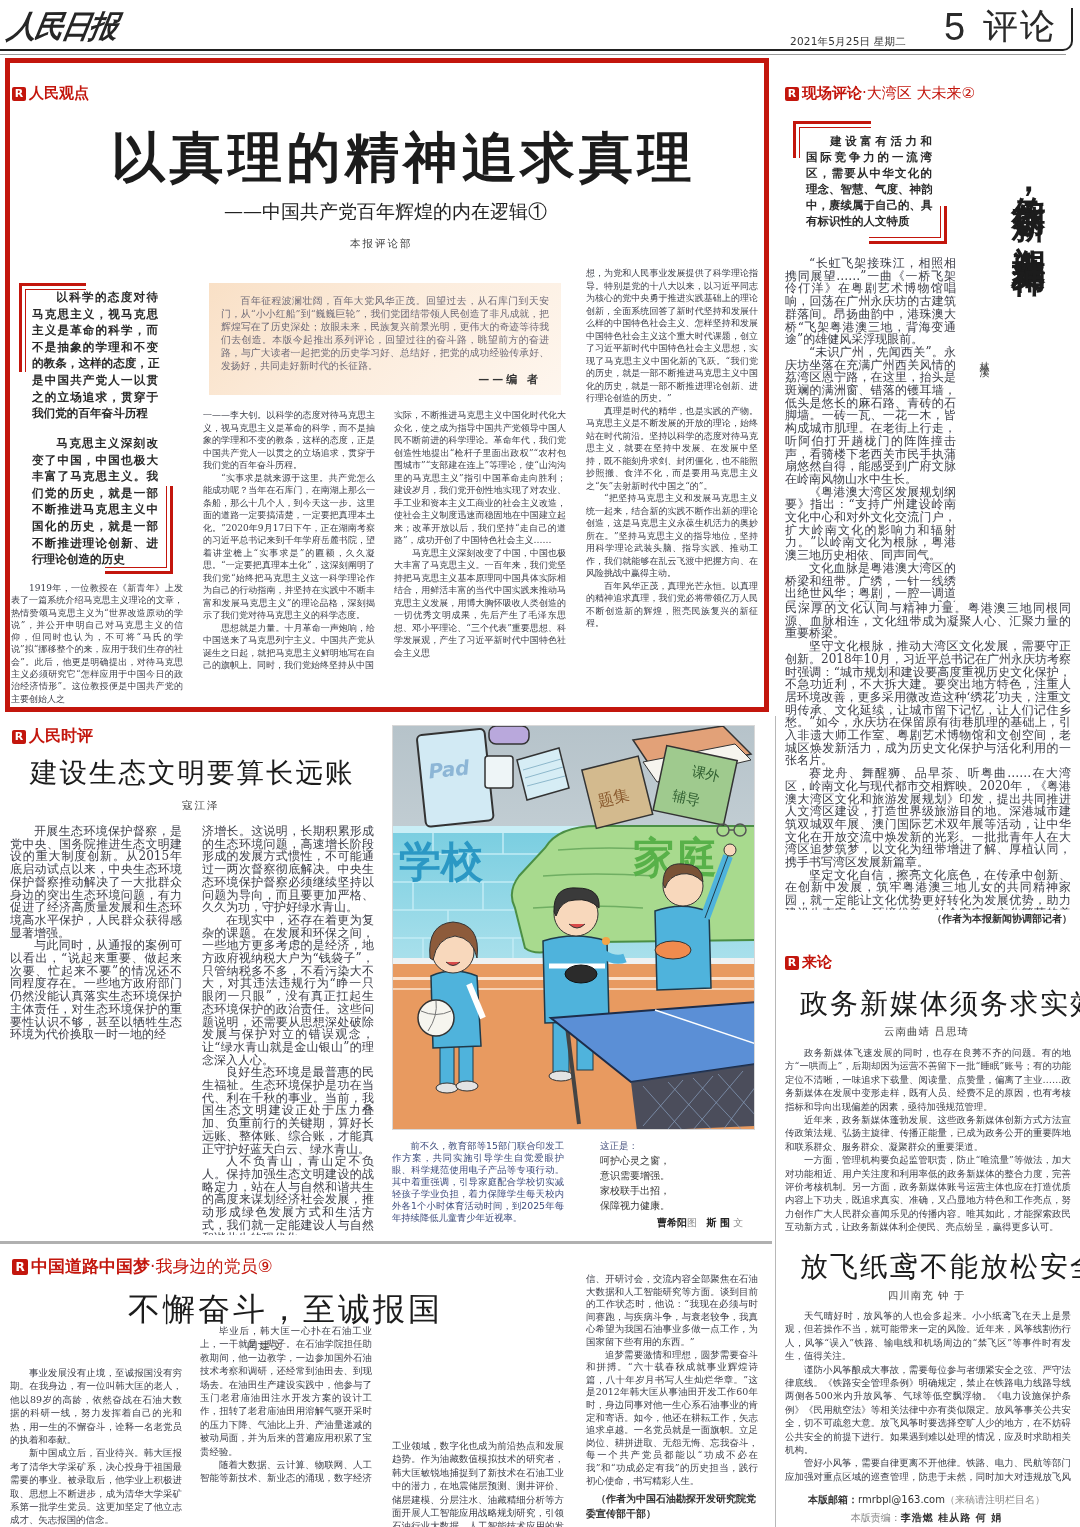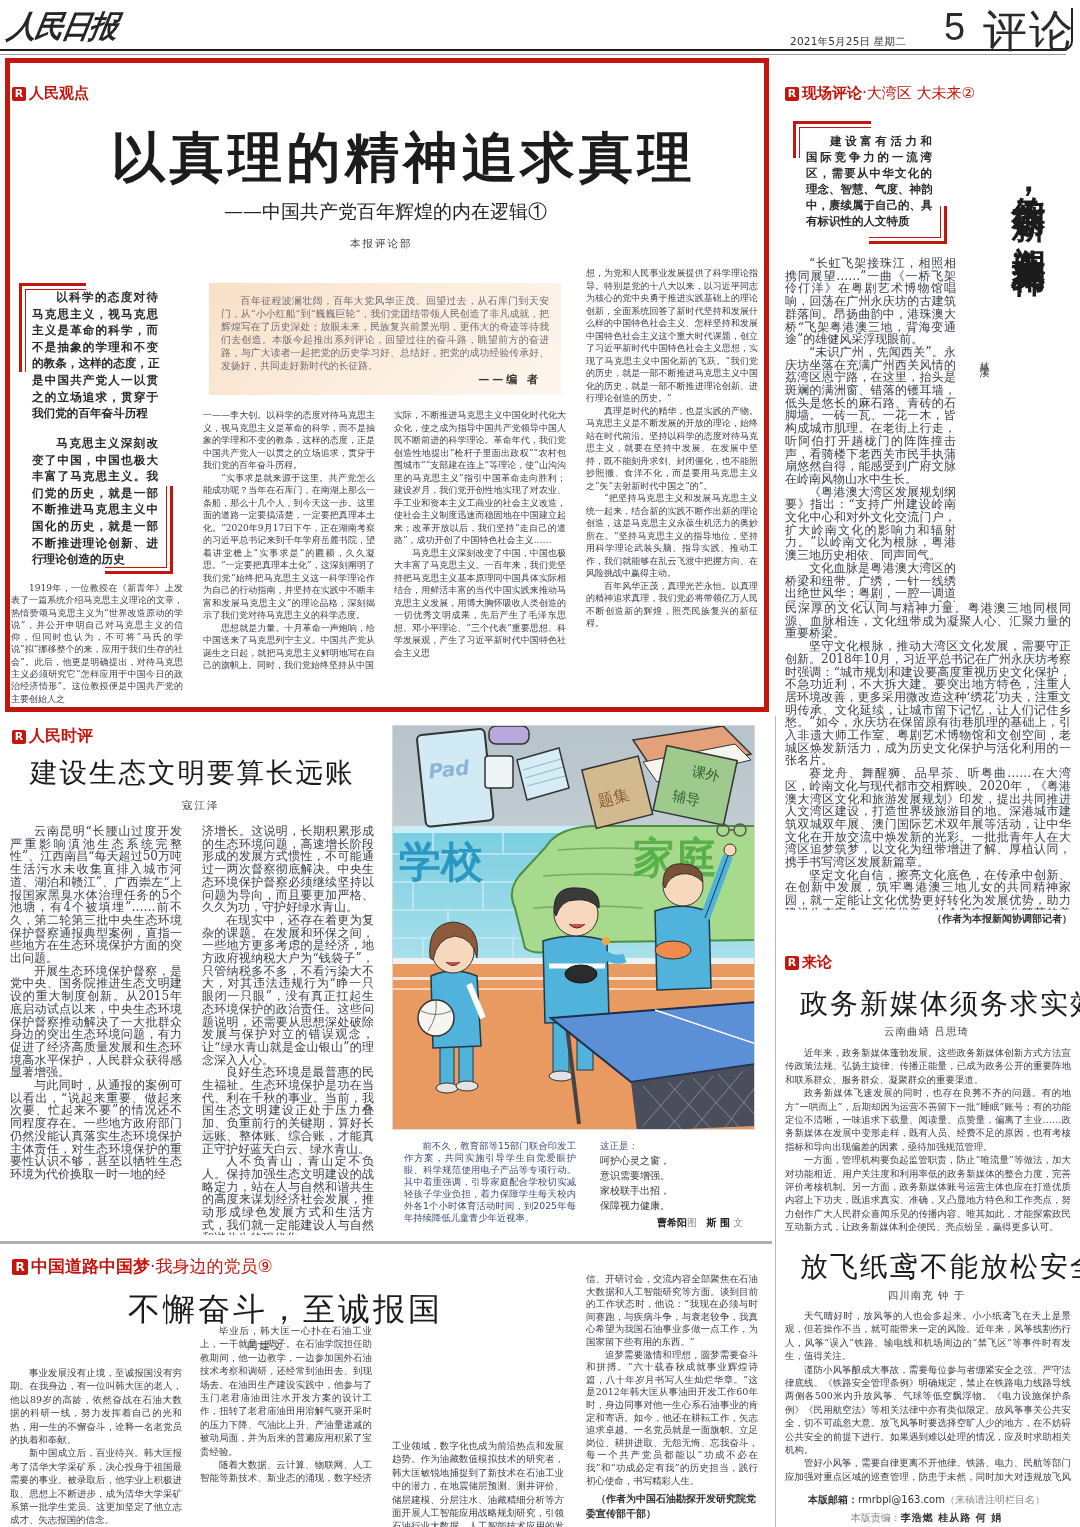--- a/index.html
+++ b/index.html
@@ -3,21 +3,21 @@
 <meta charset="utf-8">
 <style>
 *{margin:0;padding:0;box-sizing:border-box;}
 html,body{width:1080px;height:1527px;overflow:hidden;background:#fff;}
 #page{position:relative;width:1080px;height:1527px;background:#fff;font-family:"DejaVu Serif","Liberation Serif",serif;color:#3b3d48;}
 .abs{position:absolute;}
 
 .logo{font-family:"DejaVu Serif",serif;font-weight:bold;font-style:italic;font-size:29px;letter-spacing:-2px;color:#262626;transform:skewX(-10deg) scaleY(1.08);transform-origin:left top;}
 .mdate{font-family:"DejaVu Sans",sans-serif;font-size:10.5px;color:#333;letter-spacing:0.2px;}
 .mnum{font-family:"Liberation Sans",sans-serif;font-size:38px;color:#2a2a2a;line-height:1;}
-.mname{font-family:"DejaVu Sans",sans-serif;font-size:44px;color:#2a2a2a;line-height:1;letter-spacing:2px;}
+.mname{font-family:"DejaVu Sans",sans-serif;font-size:35px;color:#2a2a2a;line-height:1;letter-spacing:2px;}
 .mrule{border-bottom:2px solid #222;border-right:2px solid #222;border-bottom-right-radius:10px;}
 .mrule2{height:1px;background:#9a9a9a;}
 
 .rlabel{font-family:"DejaVu Sans",sans-serif;font-size:15px;font-weight:bold;color:#c3160d;line-height:18px;white-space:nowrap;}
 .rlabel .thin{font-weight:normal;}
 .ricon{display:inline-block;width:14px;height:14px;line-height:14px;background:#c3160d;color:#fff;font-size:11px;font-weight:bold;text-align:center;border-radius:2px;margin-right:3px;vertical-align:1px;font-family:"DejaVu Sans",sans-serif;}
 
 .redbox{border:5px solid #c3160d;}
 .headline{font-family:"DejaVu Sans",sans-serif;color:#1c1c1c;white-space:nowrap;line-height:1;}
 .h-main{font-size:54px;font-weight:bold;letter-spacing:4.5px;margin-left:19px;}
@@ -48,21 +48,21 @@
 
 .vtitle{writing-mode:vertical-rl;font-family:"DejaVu Sans",sans-serif;font-weight:bold;font-size:34px;letter-spacing:3px;color:#1c1c1c;line-height:1;}
 .vauthor{writing-mode:vertical-rl;font-size:10px;letter-spacing:3px;color:#444;}
 .authnote{font-family:"DejaVu Sans",sans-serif;font-size:10px;font-weight:bold;color:#333;}
 .h-mid{font-size:27.5px;letter-spacing:2px;}
 .h-sm{font-size:28px;letter-spacing:2px;}
 .h-bot{font-size:32px;letter-spacing:3px;}
 .divv{width:1px;background:#b8b8b8;}
 .divh{height:3px;background:#b0b0b0;}
 
-.cap{font-family:"DejaVu Sans",sans-serif;font-size:9.3px;line-height:12px;color:#3d4b7c;text-align:justify;margin-left:12px;}
+.cap{font-family:"DejaVu Sans",sans-serif;font-size:9.3px;line-height:12px;color:#3d4b7c;text-align:justify;}
 .cap p{text-indent:2em;}
 .verse{font-family:"DejaVu Serif",serif;font-size:10px;line-height:15px;color:#333;}
 .verse .intro{color:#4a5580;font-family:"DejaVu Sans",sans-serif;font-size:9.5px;}
 .credit{font-family:"DejaVu Sans",sans-serif;font-size:10px;color:#222;white-space:nowrap;}
 .credit .role{color:#888;font-weight:normal;}
 .credit .nm{font-weight:bold;}
 
 .foot{font-family:"DejaVu Sans",sans-serif;font-size:10px;color:#333;text-align:center;white-space:nowrap;}
 .foot .lbl{font-weight:bold;}
 .foot .gray{color:#888;}
@@ -173,22 +173,22 @@
   <div class="abs authnote" style="left:785px;top:912px;width:287px;text-align:right;">（作者为本报新闻协调部记者）</div>
 
   <div class="abs divv" style="left:775px;top:716px;height:811px;"></div>
 
   <div class="abs rlabel" style="left:785px;top:953px;">
     <span class="ricon">R</span><span>来论</span>
   </div>
   <div class="abs headline h-sm" style="left:800px;top:990px;">政务新媒体须务求实效</div>
   <div class="abs byline" style="left:778px;top:1025px;width:297px;text-align:center;letter-spacing:1px;">云南曲靖  吕思琦</div>
   <div class="abs col f945w" style="left:785px;top:1046px;width:286px;height:188px;">
+      <p>政务新媒体飞速发展的同时，也存在良莠不齐的问题。有的地方“一哄而上”，后期却因为运营不善留下一批“睡眠”账号；有的功能定位不清晰，一味追求下载量、阅读量、点赞量，偏离了主业……政务新媒体在发展中变形走样，既有人员、经费不足的原因，也有考核指标和导向出现偏差的因素，亟待加强规范管理。</p>
       <p>近年来，政务新媒体蓬勃发展。这些政务新媒体创新方式方法宣传政策法规、弘扬主旋律、传播正能量，已成为政务公开的重要阵地和联系群众、服务群众、凝聚群众的重要渠道。</p>
-      <p>政务新媒体飞速发展的同时，也存在良莠不齐的问题。有的地方“一哄而上”，后期却因为运营不善留下一批“睡眠”账号；有的功能定位不清晰，一味追求下载量、阅读量、点赞量，偏离了主业……政务新媒体在发展中变形走样，既有人员、经费不足的原因，也有考核指标和导向出现偏差的因素，亟待加强规范管理。</p>
       <p>一方面，管理机构要负起监管职责，防止“唯流量”等做法，加大对功能相近、用户关注度和利用率低的政务新媒体的整合力度，完善评价考核机制。另一方面，政务新媒体账号运营主体也应在打造优质内容上下功夫，既追求真实、准确，又凸显地方特色和工作亮点，努力创作广大人民群众喜闻乐见的传播内容。唯其如此，才能探索政民互动新方式，让政务新媒体利企便民、亮点纷呈，赢得更多认可。</p>
     </div>
 
   <div class="abs headline h-sm" style="left:800px;top:1253px;">放飞纸鸢不能放松安全</div>
   <div class="abs byline" style="left:778px;top:1289px;width:297px;text-align:center;letter-spacing:1px;">四川南充  钟 于</div>
   <div class="abs col f945w" style="left:785px;top:1309px;width:286px;height:176px;">
       <p>天气晴好时，放风筝的人也会多起来。小小纸鸢飞在天上是景观，但若操作不当，就可能带来一定的风险。近年来，风筝线割伤行人，风筝“误入”铁路、输电线和机场周边的“禁飞区”等事件时有发生，值得关注。</p>
       <p>谨防小风筝酿成大事故，需要每位参与者绷紧安全之弦、严守法律底线。《铁路安全管理条例》明确规定，禁止在铁路电力线路导线两侧各500米内升放风筝、气球等低空飘浮物。《电力设施保护条例》《民用航空法》等相关法律中亦有类似限定。放风筝事关公共安全，切不可疏忽大意。放飞风筝时要选择空旷人少的地方，在不妨碍公共安全的前提下进行。如果遇到难以处理的情况，应及时求助相关机构。</p>
       <p>管好小风筝，需要自律更离不开他律。铁路、电力、民航等部门应加强对重点区域的巡查管理，防患于未然，同时加大对违规放飞风筝等行为的惩罚力度。相关部门和媒体也不妨借助真实案例，加大对违规放飞风筝危害的科普和宣传。</p>
     </div>
@@ -199,21 +199,20 @@
   <div class="abs foot" style="left:778px;top:1511px;width:297px;">
     <span class="gray">本版责编：</span><span class="names">李浩燃  桂从路  何  娟</span>
   </div>
 
   <div class="abs rlabel" style="left:12px;top:727px;font-size:16px;">
     <span class="ricon">R</span><span>人民时评</span>
   </div>
   <div class="abs headline h-mid" style="left:30px;top:759px;">建设生态文明要算长远账</div>
   <div class="abs byline" style="left:182px;top:799px;">寇江泽</div>
   <div class="abs col f945" style="left:10px;top:825px;width:172px;height:410px;">
-      <p>云南昆明“长腰山过度开发严重影响滇池生态系统完整性”、江西南昌“每天超过50万吨生活污水未收集直排入城市河道、湖泊和赣江”、广西崇左“上报国家黑臭水体治理任务的5个池塘，有4个被填埋”……前不久，第二轮第三批中央生态环境保护督察通报典型案例，直指一些地方在生态环境保护方面的突出问题。</p>
       <p>开展生态环境保护督察，是党中央、国务院推进生态文明建设的重大制度创新。从2015年底启动试点以来，中央生态环境保护督察推动解决了一大批群众身边的突出生态环境问题，有力促进了经济高质量发展和生态环境高水平保护，人民群众获得感显著增强。</p>
       <p>与此同时，从通报的案例可以看出，“说起来重要、做起来次要、忙起来不要”的情况还不同程度存在。一些地方政府部门仍然没能认真落实生态环境保护主体责任，对生态环境保护的重要性认识不够，甚至以牺牲生态环境为代价换取一时一地的经</p>
     </div>
   <div class="abs col cont f945" style="left:202px;top:825px;width:172px;height:410px;">
       <p>济增长。这说明，长期积累形成的生态环境问题，高速增长阶段形成的发展方式惯性，不可能通过一两次督察彻底解决。中央生态环境保护督察必须继续坚持以问题为导向，而且要更加严格、久久为功，守护好绿水青山。</p>
       <p>在现实中，还存在着更为复杂的课题。在发展和环保之间，一些地方更多考虑的是经济，地方政府视纳税大户为“钱袋子”，只管纳税多不多，不看污染大不大，对其违法违规行为“睁一只眼闭一只眼”，没有真正扛起生态环境保护的政治责任。这些问题说明，还需要从思想深处破除发展与保护对立的错误观念，让“绿水青山就是金山银山”的理念深入人心。</p>
       <p>良好生态环境是最普惠的民生福祉。生态环境保护是功在当代、利在千秋的事业。当前，我国生态文明建设正处于压力叠加、负重前行的关键期，算好长远账、整体账、综合账，才能真正守护好蓝天白云、绿水青山。</p>
       <p>人不负青山，青山定不负人。保持加强生态文明建设的战略定力，站在人与自然和谐共生的高度来谋划经济社会发展，推动形成绿色发展方式和生活方式，我们就一定能建设人与自然和谐共生的现代化。</p>
     </div>
 

